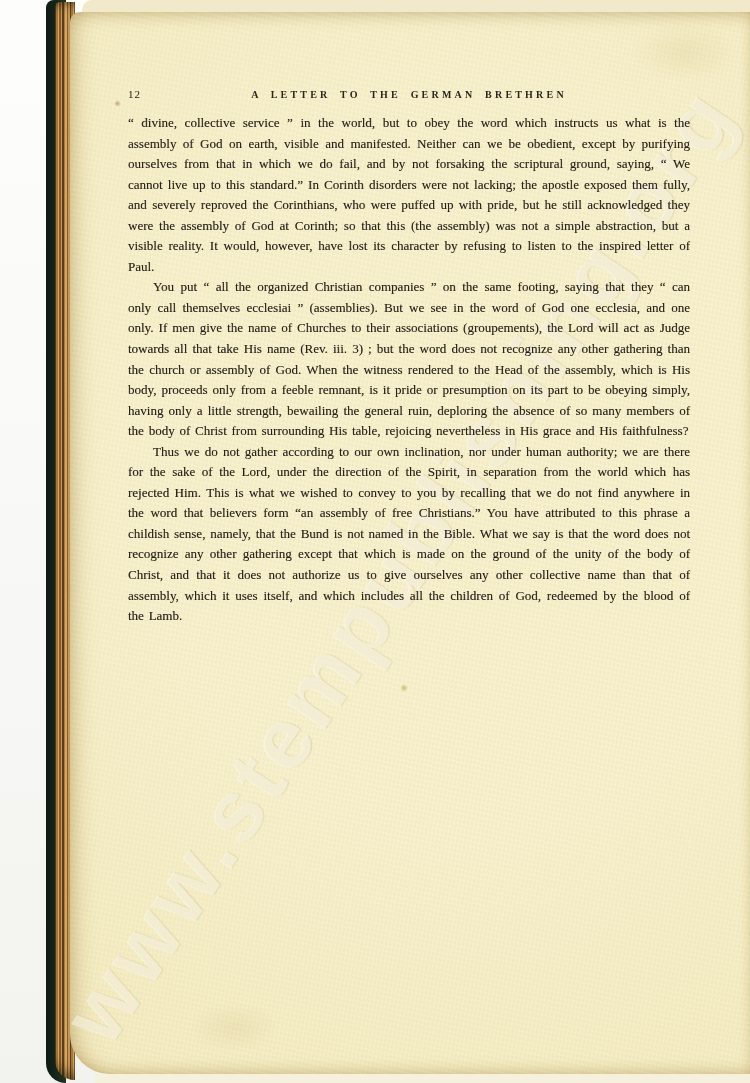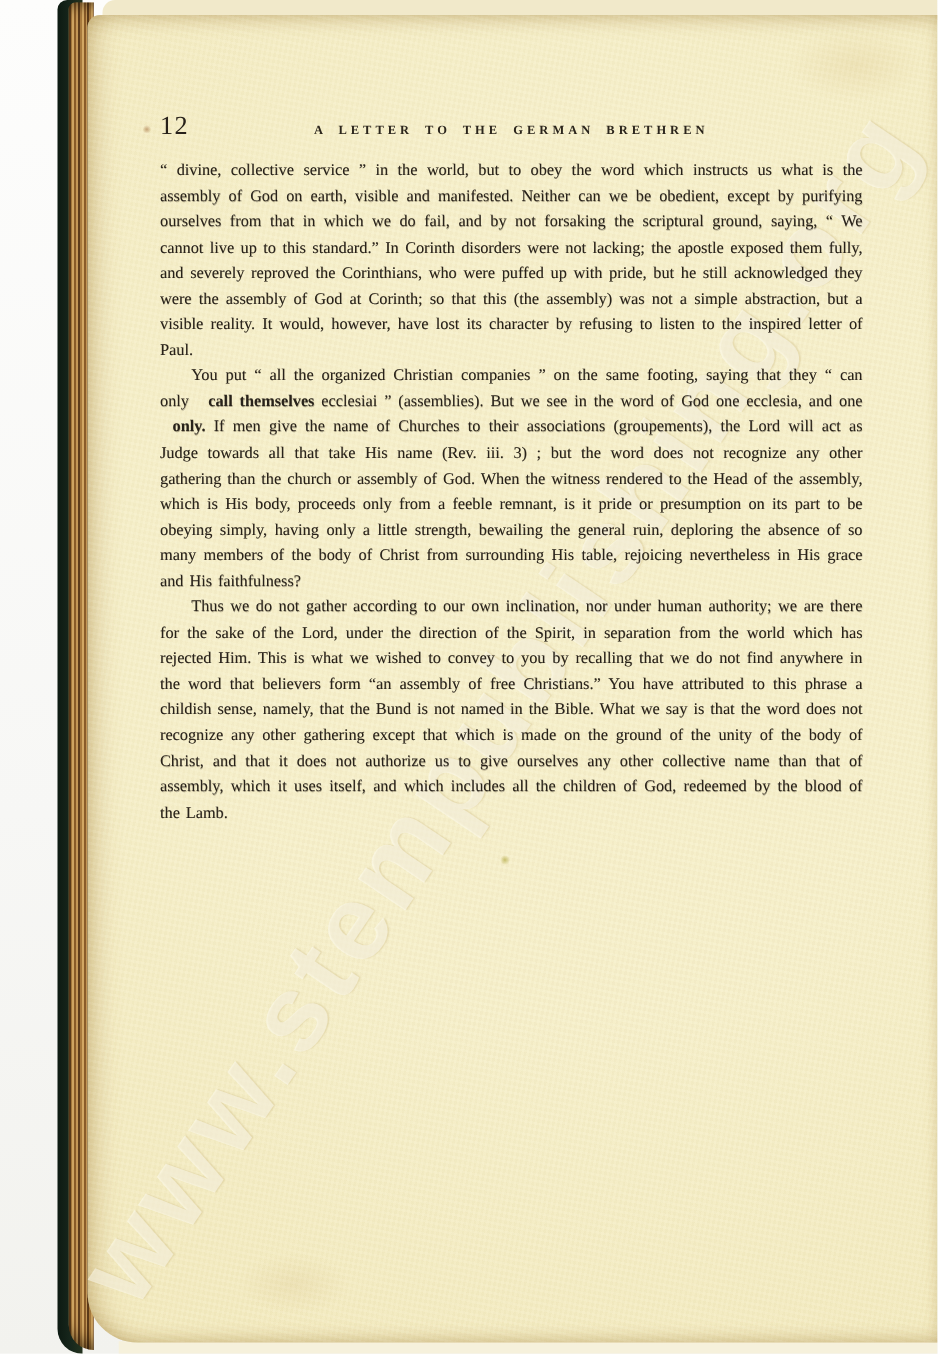--- a/index.html
+++ b/index.html
@@ -117,21 +117,21 @@
     z-index: 2;
     color: #27211a;
   }
   .header {
     display: grid;
     grid-template-columns: 46px 1fr 46px;
     align-items: baseline;
     margin-bottom: 13px;
   }
   .pagenum {
-    font-size: 21px;
+    font-size: 11px;
     font-weight: 400;
     letter-spacing: 1px;
   }
   .running-title {
     text-align: center;
     font-size: 10px;
     font-weight: 700;
     letter-spacing: 3.2px;
     word-spacing: 4px;
     color: #2b251c;
@@ -140,21 +140,21 @@
   .para {
     margin: 0;
     font-size: 13px;
     line-height: 20.55px;
     text-align: justify;
     word-spacing: 1.5px;
     color: #28221a;
     text-shadow: 0.3px 0.3px 0 rgba(45,35,20,0.35);
   }
   .para.indent { text-indent: 25px; }
-  .b { font-weight: 700; margin-left: 10px; }
+  .b { font-weight: 400; }
   .i { }
 </style>
 </head>
 <body>
 
 <div class="scan">
   <div class="cover"></div>
   <div class="page-stack"></div>
   <div class="page-under-top"></div>
   <div class="page-under-bottom"></div>

